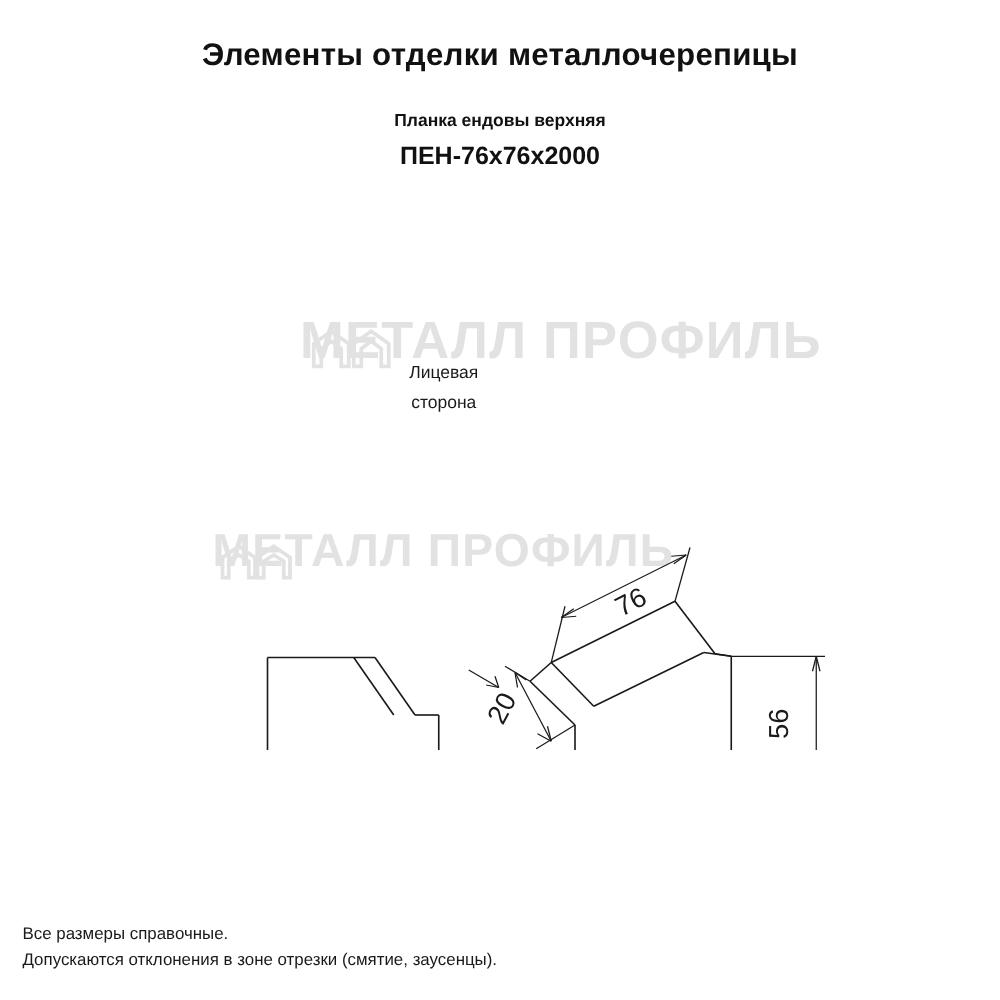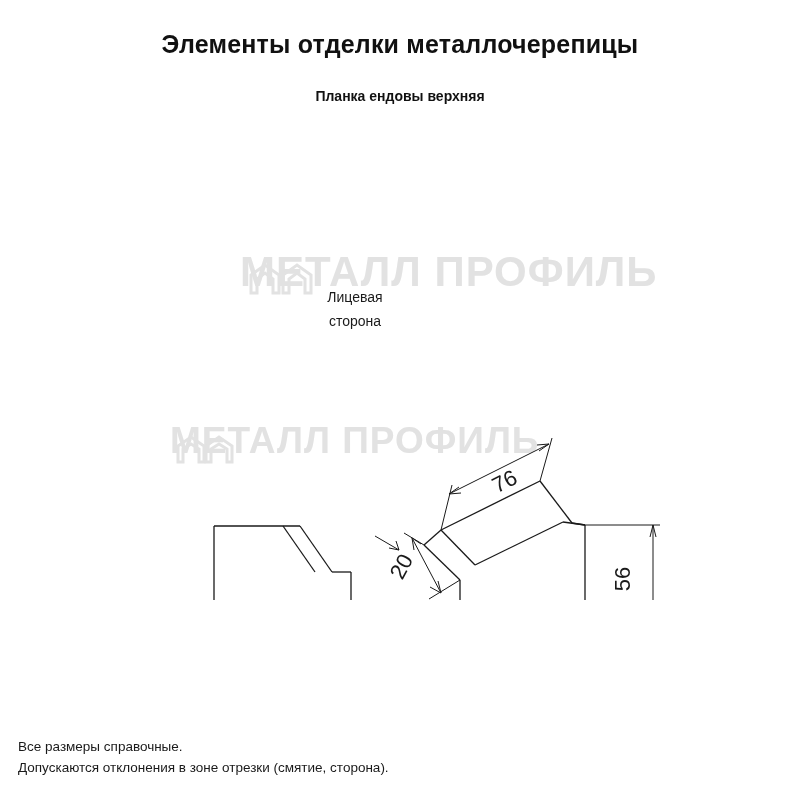--- a/index.html
+++ b/index.html
@@ -106,20 +106,21 @@
   }
 </style>
 </head>
 <body>
 
 <div class="page">
 
   <div class="header">
     <h1 class="title-main">Элементы отделки металлочерепицы</h1>
     <p class="subtitle">Планка ендовы верхняя</p>
+    <p class="code">ПЕН-76х76х2000</p>
   </div>
 
   <div class="watermark wm1">МЕТАЛЛ ПРОФИЛЬ</div>
   <div class="watermark wm2">МЕТАЛЛ ПРОФИЛЬ</div>
 
   <svg class="wm-logo" style="top:255px;left:243px;" width="70" height="50" viewBox="0 0 70 50">
     <path d="M8 38 L8 20 L22 10 L36 20 L36 38 L30 38 L30 24 L22 18 L14 24 L14 38 Z" fill="none" stroke="#e2e2e2" stroke-width="3"></path>
     <path d="M40 38 L40 20 L54 10 L68 20 L68 38 L62 38 L62 24 L54 18 L46 24 L46 38 Z" fill="none" stroke="#e2e2e2" stroke-width="3"></path>
   </svg>
   <svg class="wm-logo" style="top:428px;left:172px;" width="62" height="44" viewBox="0 0 62 44">
@@ -198,16 +199,16 @@
       <text class="dim-text" x="508" y="288" text-anchor="middle" transform="rotate(-27 508 288)">76</text>
       <text class="dim-text" x="408" y="370" text-anchor="middle" transform="rotate(-62 408 370)">20</text>
 
       <text class="label-text" x="355" y="102" text-anchor="middle">Лицевая</text>
       <text class="label-text" x="355" y="126" text-anchor="middle">сторона</text>
     </svg>
   </div>
 
   <div class="footer">
     <div>Все размеры справочные.</div>
-    <div>Допускаются отклонения в зоне отрезки (смятие, сторона).</div>
+    <div>Допускаются отклонения в зоне отрезки (смятие, заусенцы).</div>
   </div>
 
 </div>
 
 </body></html>

